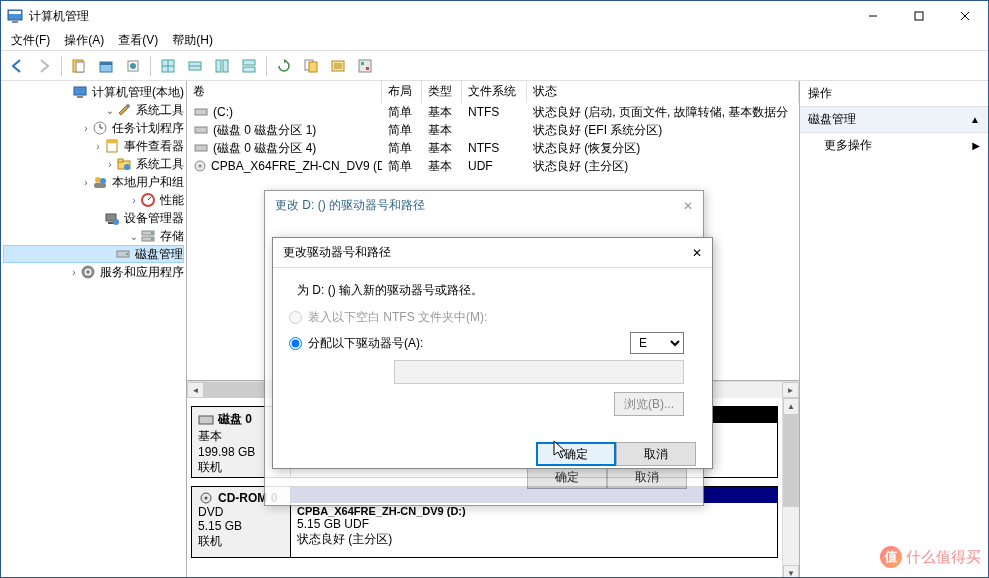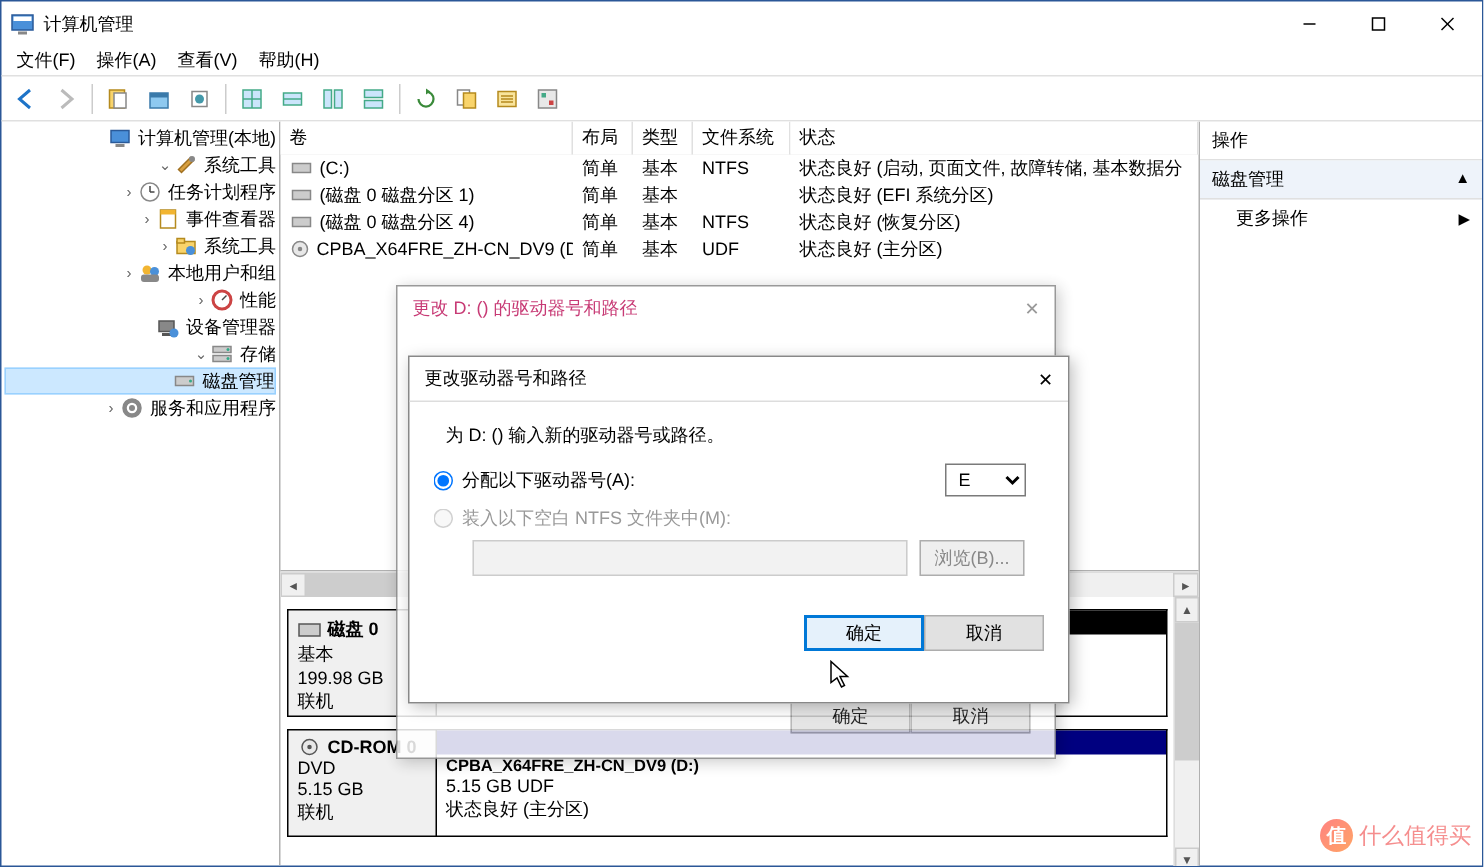--- a/index.html
+++ b/index.html
@@ -450,48 +450,48 @@
       <div class="actions-item">
         <span>更多操作</span>
         <span style="font-size:10px">▶</span>
       </div>
     </div>
   </div>
 </div>
 
 <div class="dialog" style="left:264px; top:190px; width:440px; height:316px; opacity:0.85">
   <div class="dialog-title">
-    <span style="color:#be185d">更改 D: () 的驱动器号和路径</span>
+    <span style="color:#0c4a6e">更改 D: () 的驱动器号和路径</span>
     <span style="color:#888">✕</span>
   </div>
   <div style="flex:1"></div>
   <div class="dialog-btns" style="position:absolute; bottom:0; right:0;">
     <div class="btn">确定</div>
     <div class="btn">取消</div>
   </div>
 </div>
 
 <div class="dialog" style="left:272px; top:237px; width:441px; height:232px">
   <div class="dialog-title" style="border-bottom:1px solid #ddd">
     <span>更改驱动器号和路径</span>
     <span>✕</span>
   </div>
   <div class="dialog-body">
     <div style="margin:4px 0 10px 8px">为 D: () 输入新的驱动器号或路径。</div>
+    <div class="radio-row disabled">
+      <input type="radio" disabled="" style="">
+      <span>装入以下空白 NTFS 文件夹中(M):</span>
+    </div>
     <div class="radio-row">
       <input type="radio" checked="" style="">
       <span>分配以下驱动器号(A):</span>
       <span style="flex:1"></span>
       <select class="select"><option>E</option></select>
     </div>
-    <div class="radio-row disabled">
-      <input type="radio" disabled="" style="">
-      <span>装入以下空白 NTFS 文件夹中(M):</span>
-    </div>
-    <div style="display:flex; align-items:flex-end; gap:8px;">
+    <div style="display:flex; align-items:flex-end; gap:8px;flex-direction:column;">
       <div class="textbox"></div>
       <div class="btn disabled" style="min-width:70px">浏览(B)...</div>
     </div>
   </div>
   <div class="dialog-btns">
     <div class="btn primary">确定</div>
     <div class="btn">取消</div>
   </div>
 </div>
 

